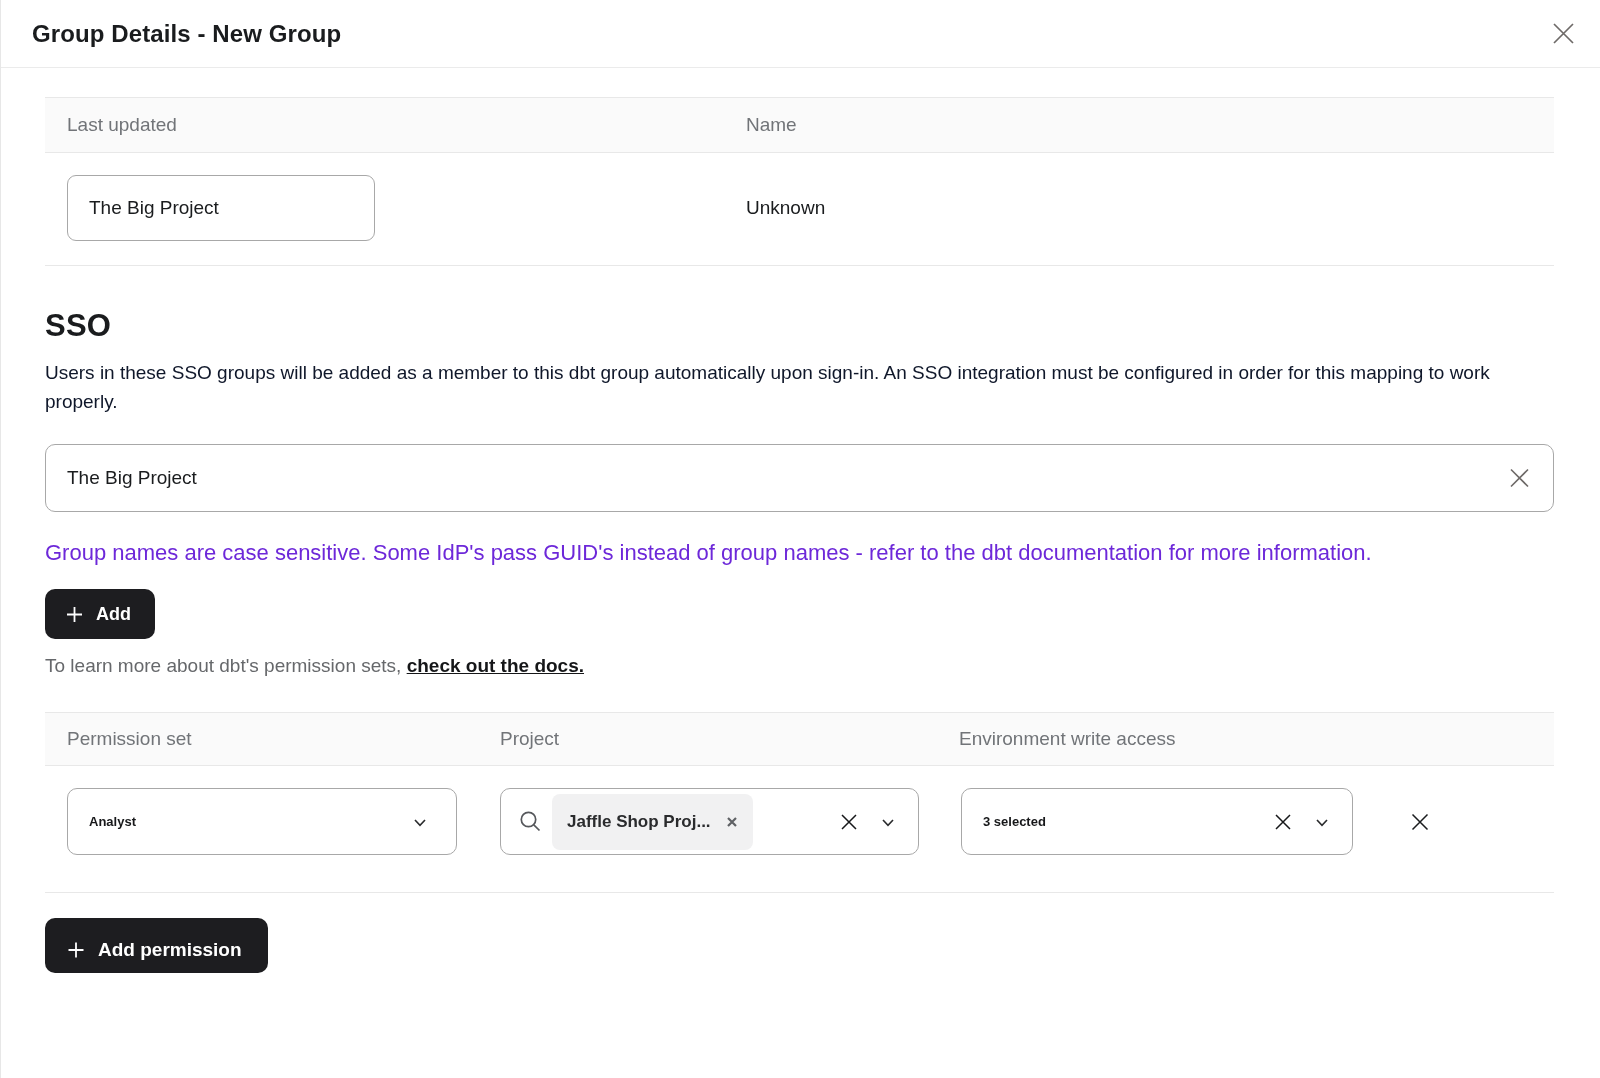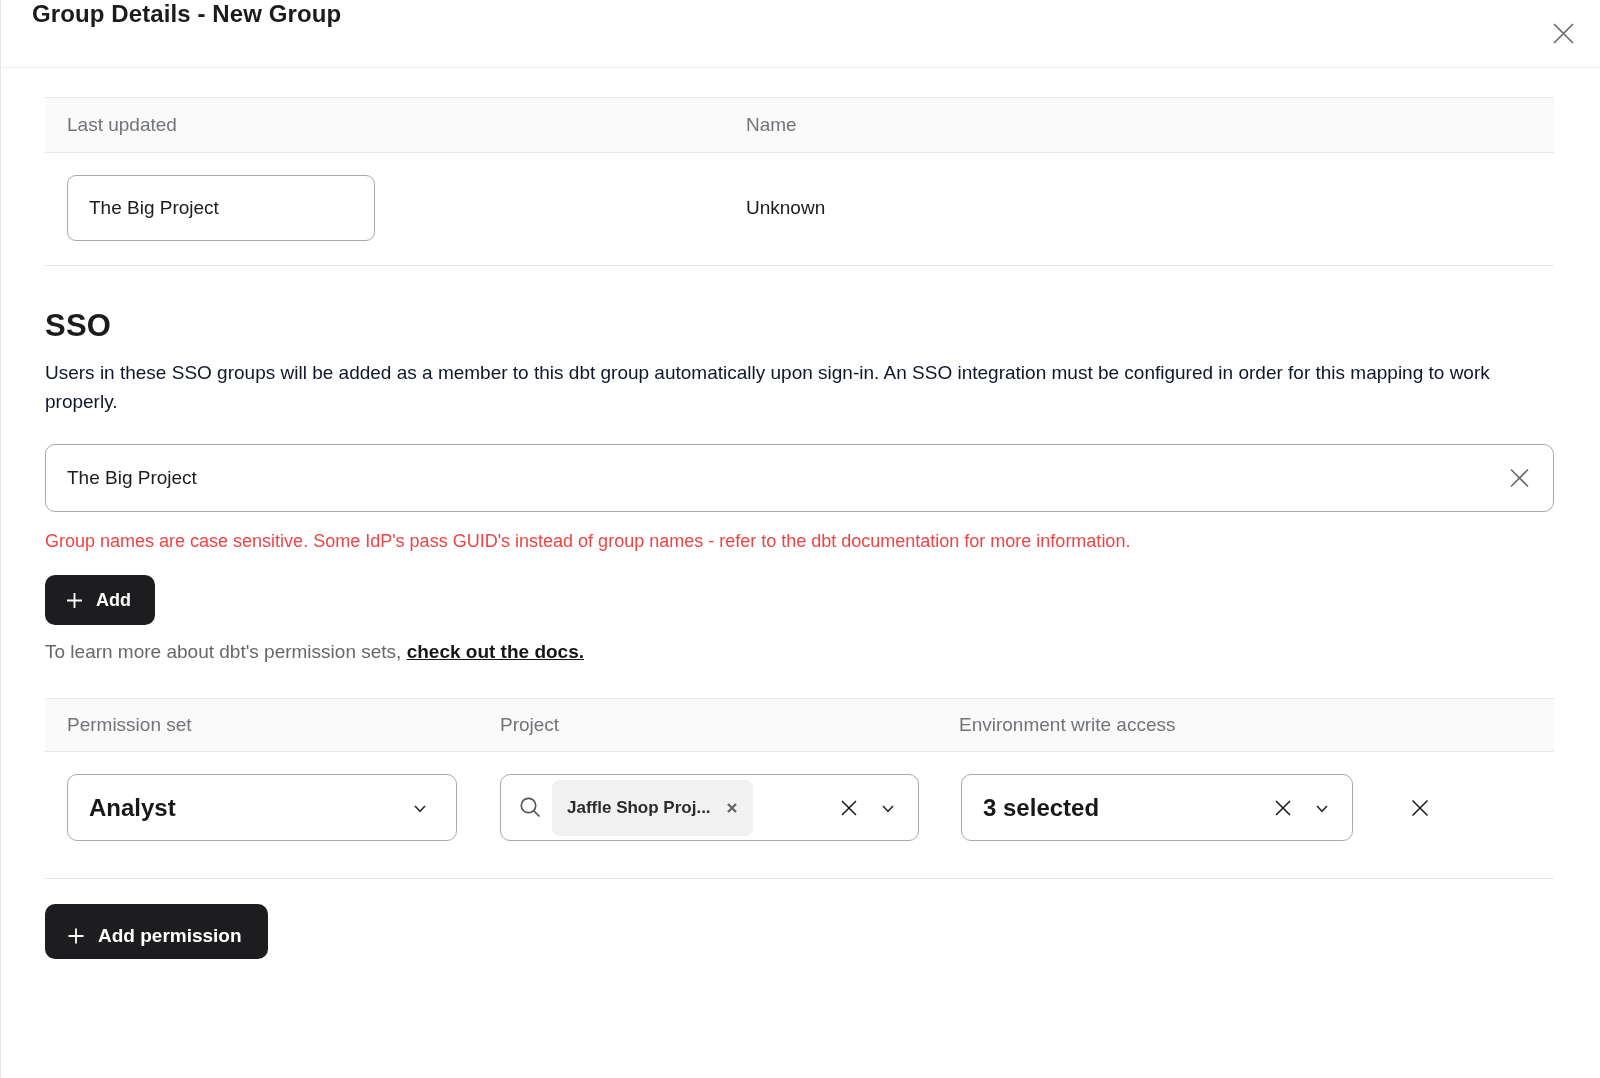--- a/index.html
+++ b/index.html
@@ -2,21 +2,21 @@
 <html><head>
 <meta charset="utf-8">
 <style>
   * { margin:0; padding:0; box-sizing:border-box; }
   html,body { width:1600px; height:1078px; background:#fff; overflow:hidden;
               font-family:"Liberation Sans","DejaVu Sans",sans-serif; color:#1a1c1e; }
   .panel { width:1600px; height:1078px; border-left:1px solid #e7e7e7; background:#fff; }
 
   
   .modal-header { position:relative; height:68px; border-bottom:1px solid #ebebeb;
-                  display:flex; padding-left:31px; }
+                  display:flex; align-items:center; padding-left:31px; }
   .modal-title { font-size:24px; font-weight:700; letter-spacing:.1px; }
   .close-btn { position:absolute; right:20px; top:50%; transform:translateY(-50%);
                background:none; border:none; cursor:pointer; color:#6e6a68;
                width:34px; height:34px; display:flex; align-items:center; justify-content:center; }
 
   .content { padding:0 46px 0 44px; }
 
   
   .tbl-head { display:grid; background:#fafafa; border-top:1px solid #e8e8e8;
               border-bottom:1px solid #e8e8e8; align-items:center;
@@ -42,41 +42,41 @@
   .docs-link { color:#151618; font-weight:700; text-decoration:underline; cursor:pointer; }
 
   
   .sso-field { position:relative; margin-top:28px; }
   .sso-input { width:100%; height:68px; border:1px solid #a8a8a8; border-radius:10px;
                font-size:19px; padding:0 70px 0 21px; font-family:inherit; color:#1a1c1e;
                outline:none; background:#fff; }
   .field-clear { position:absolute; right:22px; top:50%; transform:translateY(-50%);
                  background:none; border:none; cursor:pointer; color:#6e6a68;
                  display:flex; align-items:center; }
-  .error-text { margin-top:19px; font-size:18px; color:#ef4444; }
+  .error-text { margin-top:28px; font-size:22px; color:#6d28d9; }
 
   
   .dark-btn { display:inline-flex; align-items:center; gap:12px; background:#1d1d20;
               color:#fff; border:none; border-radius:10px; cursor:pointer;
               font-family:inherit; font-weight:700; }
   .add-btn { margin-top:23px; height:50px; padding:0 24px 0 20px; font-size:18px; }
   .add-perm-btn { margin-top:25px; height:55px; padding:8px 26px 0 21px; font-size:19px; }
 
   
   .tbl-head.three { grid-template-columns:455px 459px 1fr; height:54px; margin-top:35px; }
   .tbl-head.three .cell-first { padding-left:22px; }
   .perm-row { display:flex; align-items:center; padding:22px 0 37px 0;
               border-bottom:1px solid #e8e8e8; }
 
   .select-box { position:relative; height:67px; border:1px solid #a8a8a8; border-radius:10px;
                 background:#fff; display:flex; align-items:center; cursor:pointer; }
   .sel-permission { margin-left:22px; width:390px; padding-left:21px; }
   .sel-project { margin-left:43px; width:419px; padding-left:17px; }
   .sel-env { margin-left:42px; width:392px; padding-left:21px; }
-  .select-value { font-size:24px; font-weight:700; color:#17181a; }
+  .select-value { font-size:13px; font-weight:700; color:#17181a; }
   .chev { position:absolute; right:20px; top:50%; transform:translateY(-50%); color:#2a2b2d;
           display:flex; }
   .clear-x { position:absolute; right:58px; top:50%; transform:translateY(-50%);
              background:none; border:none; cursor:pointer; color:#17181a; display:flex; }
   .sel-permission .chev { right:26px; }
 
   .search-icon { color:#55575b; display:flex; margin-right:9px; }
   .tag { display:inline-flex; align-items:center; gap:13px; background:#f1f1f2;
          border-radius:8px; height:56px; padding:0 13px 0 15px; }
   .tag-label { font-size:17px; font-weight:700; color:#2a2b2d; white-space:nowrap; }

